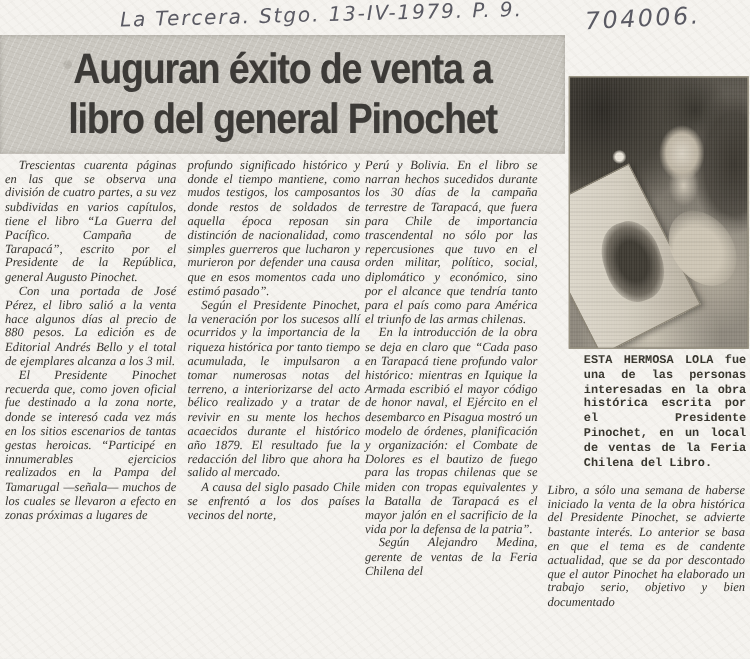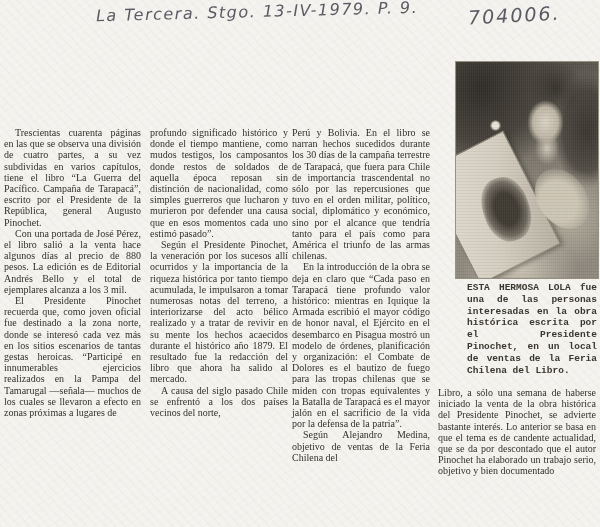--- a/index.html
+++ b/index.html
@@ -122,36 +122,41 @@
     text-align:justify;
     color:#39372f;
   }
 
   
   .col{
     position:absolute;top:127px;
     font-size:10px;line-height:11.2px;
     text-align:justify;
     color:#33312c;
+    font-style:italic;
   }
   .col p{margin:0;}
   .col p.indent{text-indent:11px;}
   .col-1{left:4px;width:137px;}
   .col-2{left:150px;width:138px;}
   .col-3{left:292px;width:138px;}
   .col-4{left:438px;top:387px;width:158px;}
 </style>
 </head>
 <body>
 
 <div class="page">
 
   <div class="hand hand-note">La Tercera. Stgo. 13-IV-1979. P. 9.</div>
   <div class="hand hand-number">704006.</div>
 
+  <div class="headline">
+    <div class="headline-line l1">Auguran éxito de venta a</div>
+    <div class="headline-line l2">libro del general Pinochet</div>
+  </div>
 
   <div class="photo">
     <div class="ph-layer ph-dark"></div>
     <div class="ph-layer ph-hair"></div>
     <div class="ph-layer ph-face"></div>
     <div class="ph-layer ph-body"></div>
     <div class="ph-dot"></div>
     <div class="ph-book">
       <div class="ph-cover-art"></div>
     </div>
@@ -169,20 +174,20 @@
 
   <div class="col col-2">
     <p>profundo significado histórico y donde el tiempo mantiene, como mudos testigos, los camposantos donde restos de soldados de aquella época reposan sin distinción de nacionalidad, como simples guerreros que lucharon y murieron por defender una causa que en esos momentos cada uno estimó pasado”.</p>
     <p class="indent">Según el Presidente Pinochet, la veneración por los sucesos allí ocurridos y la importancia de la riqueza histórica por tanto tiempo acumulada, le impulsaron a tomar numerosas notas del terreno, a interiorizarse del acto bélico realizado y a tratar de revivir en su mente los hechos acaecidos durante el histórico año 1879. El resultado fue la redacción del libro que ahora ha salido al mercado.</p>
     <p class="indent">A causa del siglo pasado Chile se enfrentó a los dos países vecinos del norte,</p>
   </div>
 
   <div class="col col-3">
     <p>Perú y Bolivia. En el libro se narran hechos sucedidos durante los 30 días de la campaña terrestre de Tarapacá, que fuera para Chile de importancia trascendental no sólo por las repercusiones que tuvo en el orden militar, político, social, diplomático y económico, sino por el alcance que tendría tanto para el país como para América el triunfo de las armas chilenas.</p>
     <p class="indent">En la introducción de la obra se deja en claro que “Cada paso en Tarapacá tiene profundo valor histórico: mientras en Iquique la Armada escribió el mayor código de honor naval, el Ejército en el desembarco en Pisagua mostró un modelo de órdenes, planificación y organización: el Combate de Dolores es el bautizo de fuego para las tropas chilenas que se miden con tropas equivalentes y la Batalla de Tarapacá es el mayor jalón en el sacrificio de la vida por la defensa de la patria”.</p>
-    <p class="indent">Según Alejandro Medina, objetivo de ventas de la Feria Chilena del</p>
+    <p class="indent">Según Alejandro Medina, gerente de ventas de la Feria Chilena del</p>
   </div>
 
   <div class="col col-4">
     <p>Libro, a sólo una semana de haberse iniciado la venta de la obra histórica del Presidente Pinochet, se advierte bastante interés. Lo anterior se basa en que el tema es de candente actualidad, que se da por descontado que el autor Pinochet ha elaborado un trabajo serio, objetivo y bien documentado</p>
   </div>
 
 </div>
 
 </body></html>

